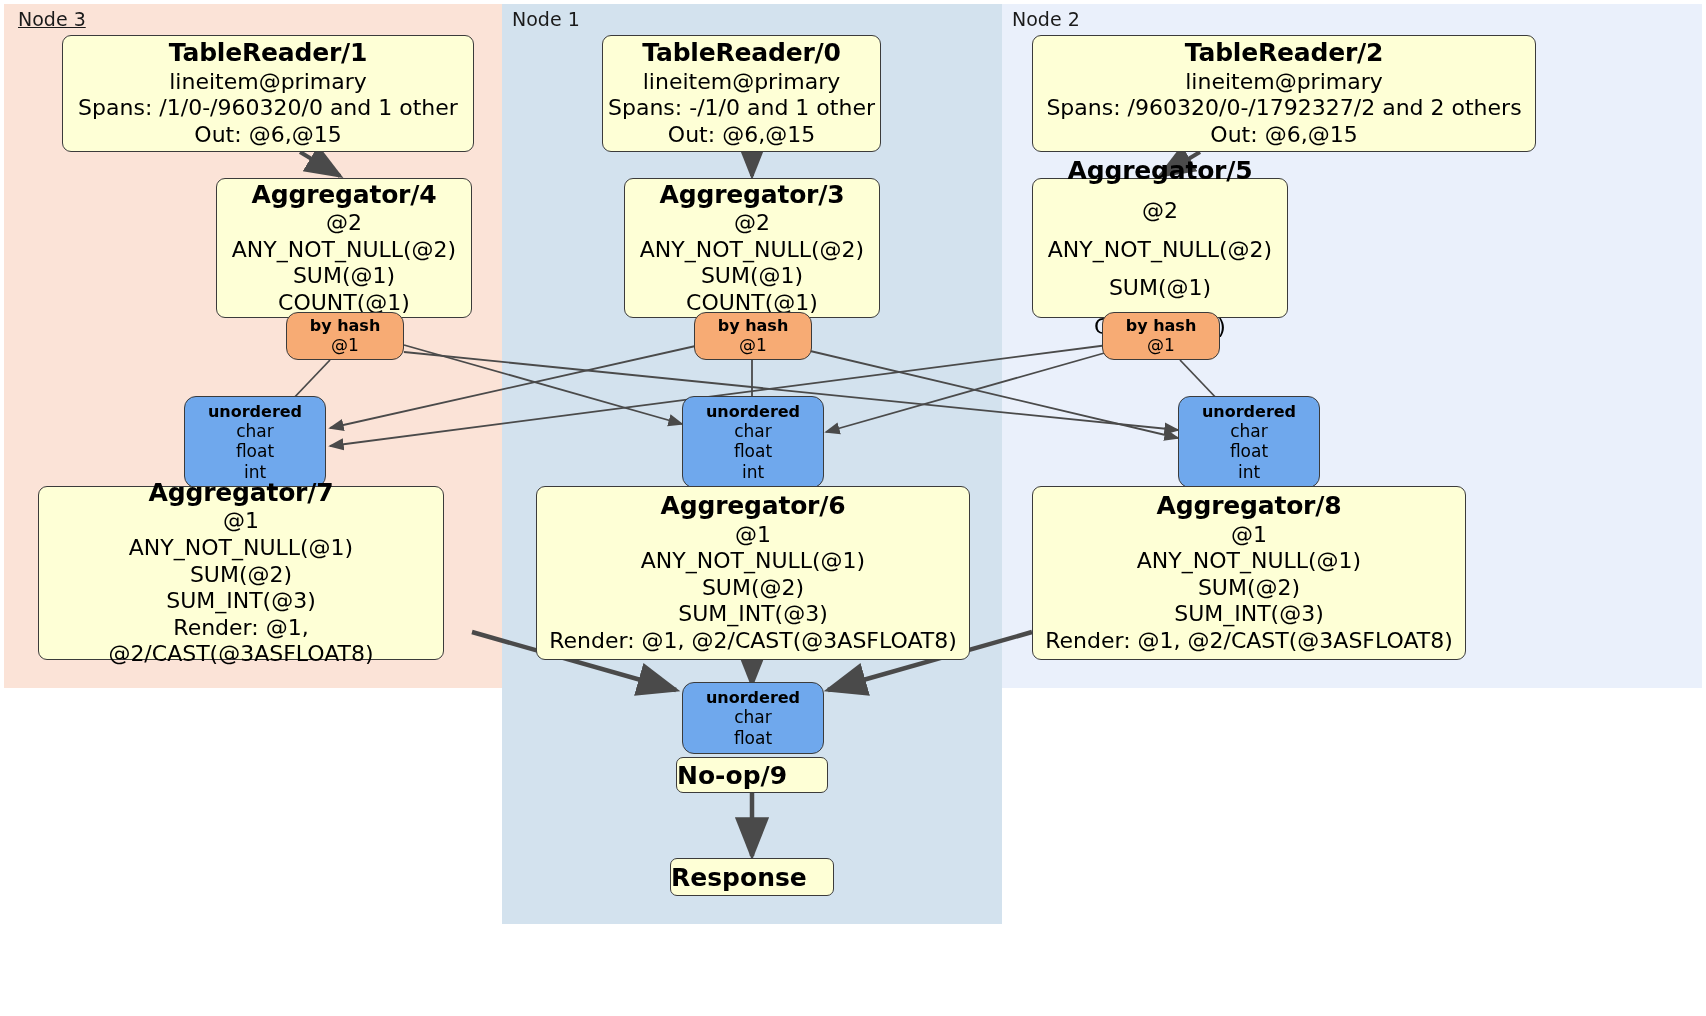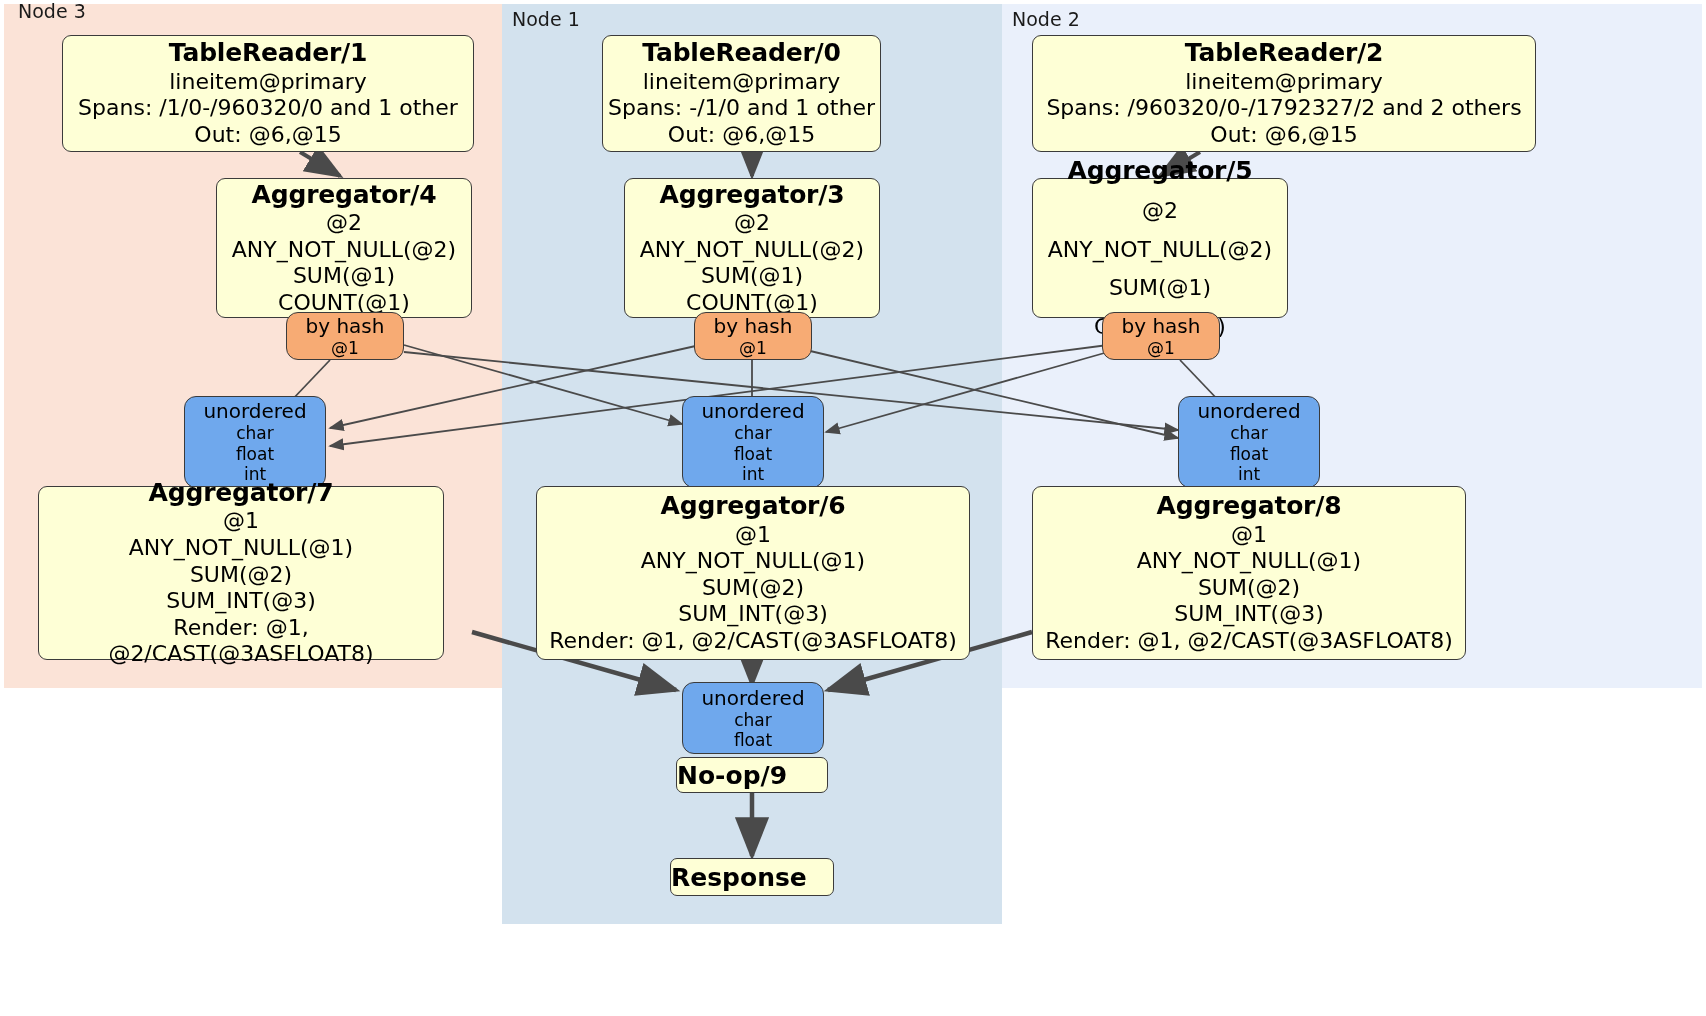--- a/index.html
+++ b/index.html
@@ -23,40 +23,40 @@
 
   .router{
     position:absolute;box-sizing:border-box;
     border:1.6px solid #3b3b3b;border-radius:12px;
     text-align:center;color:#000;
     display:flex;flex-direction:column;justify-content:center;
     line-height:1.2;
   }
   .router.hash{background:#f7ab74;}
   .router.unord{background:#6fa8ed;}
-  .router .rttl{font-weight:normal;font-size:20px;}
+  .router .rttl{font-weight:bold;font-size:16px;}
   .router .rln{font-size:17px;}
 
   .small-proc{
     position:absolute;box-sizing:border-box;
     background:#feffd6;border:1.6px solid #3b3b3b;border-radius:7px;
     display:flex;align-items:center;justify-content:flex-start;
     font-weight:bold;font-size:25px;color:#000;
   }
 </style>
 </head>
 <body>
 
 <div id="stage">
 
   <div class="node-panel" style="left:4px;top:4px;width:498px;height:684px;background:#fbe3d7;"></div>
   <div class="node-panel" style="left:502px;top:4px;width:500px;height:920px;background:#d3e2ee;"></div>
   <div class="node-panel" style="left:1002px;top:4px;width:700px;height:684px;background:#eaf0fb;"></div>
 
-  <div class="node-label" style="left:18px;top:0;">Node 3</div>
+  <div class="node-label" style="left:18px;top:8px;text-decoration:underline;">Node 3</div>
   <div class="node-label" style="left:512px;top:8px;">Node 1</div>
   <div class="node-label" style="left:1012px;top:8px;">Node 2</div>
 
   <svg class="edges" viewBox="0 0 1706 1016">
     <defs>
       <marker id="ah" markerWidth="10" markerHeight="10" refX="7.6" refY="4" orient="auto" markerUnits="strokeWidth">
         <path d="M0,0.6 L8.6,4 L0,7.4 z" fill="#4a4a4a"></path>
       </marker>
       <marker id="ahs" markerWidth="12" markerHeight="12" refX="8.6" refY="4.6" orient="auto" markerUnits="strokeWidth">
         <path d="M0,0.8 L9.6,4.6 L0,8.4 z" fill="#4a4a4a"></path>

